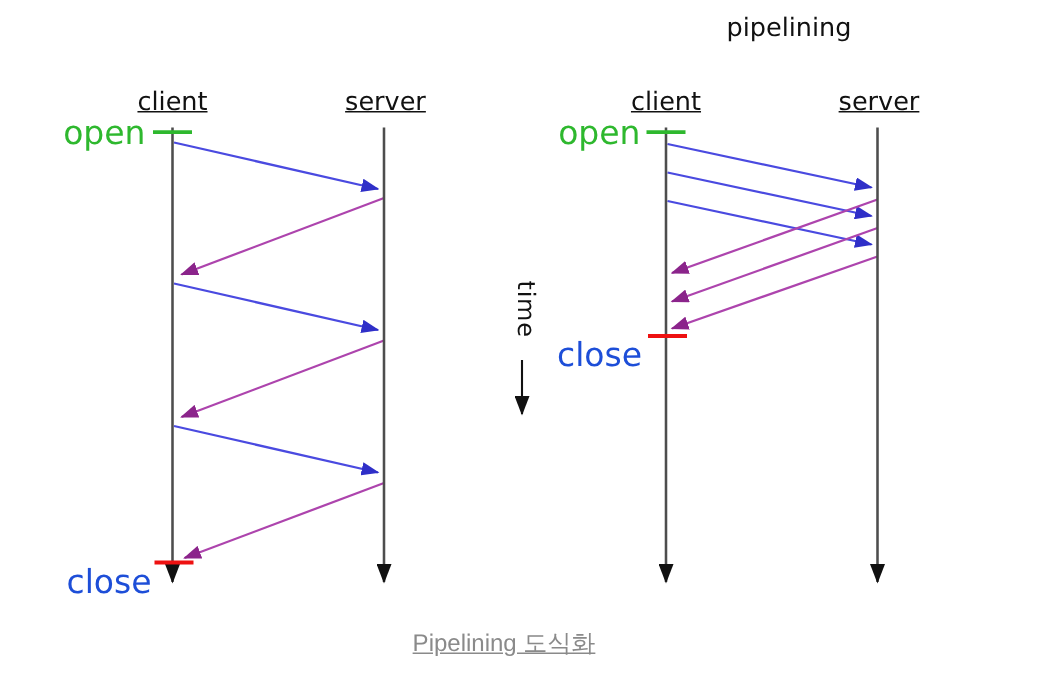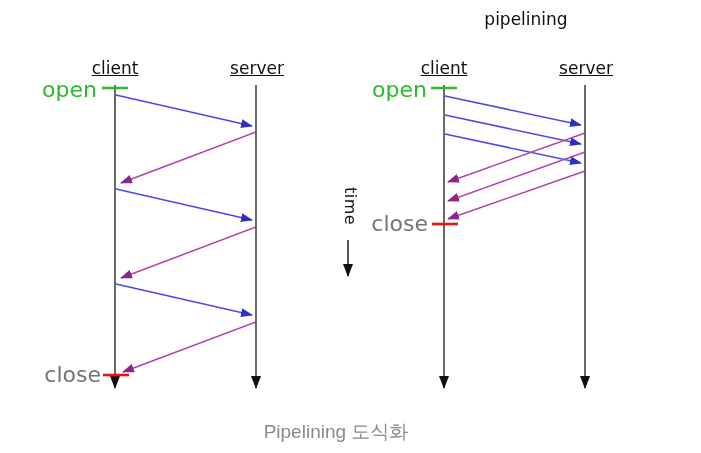--- a/index.html
+++ b/index.html
@@ -6,28 +6,28 @@
   .stage{
     position:relative;width:701px;height:453px;background:#ffffff;overflow:hidden;
     font-family:"DejaVu Sans","Liberation Sans",sans-serif;color:#111;
   }
   .stage svg{position:absolute;left:0;top:0;}
   .txt{position:absolute;line-height:20px;font-size:17px;white-space:nowrap;}
   .title{top:9px;width:200px;text-align:center;font-size:17px;}
   .actor{top:58px;width:100px;text-align:center;font-size:17px;text-decoration:underline;}
   .endlabel{width:97px;text-align:right;font-size:22px;}
   .open-label{color:#2eb82e;}
-  .close-label{color:#737373;}
+  .close-label{color:#1d4ed8;margin-top:14px;}
   .time-label{
     position:absolute;left:338px;top:187px;width:22px;
     writing-mode:vertical-rl;font-size:16px;letter-spacing:0.5px;color:#111;
   }
   .caption{
     position:absolute;left:186px;top:419px;width:300px;text-align:center;
-    font-size:19px;color:#8a8a8a;font-family:"Liberation Sans","DejaVu Sans",sans-serif;
+    font-size:16px;color:#8a8a8a;font-family:"Liberation Sans","DejaVu Sans",sans-serif;text-decoration:underline;
   }
 </style>
 </head>
 <body>
 
 <div class="stage">
 
   <svg id="diagram-svg" width="701" height="453" viewBox="0 0 701 453">
       <defs>
         <marker id="req-head" markerUnits="userSpaceOnUse" markerWidth="12" markerHeight="9" refX="11" refY="4.5" orient="auto">

